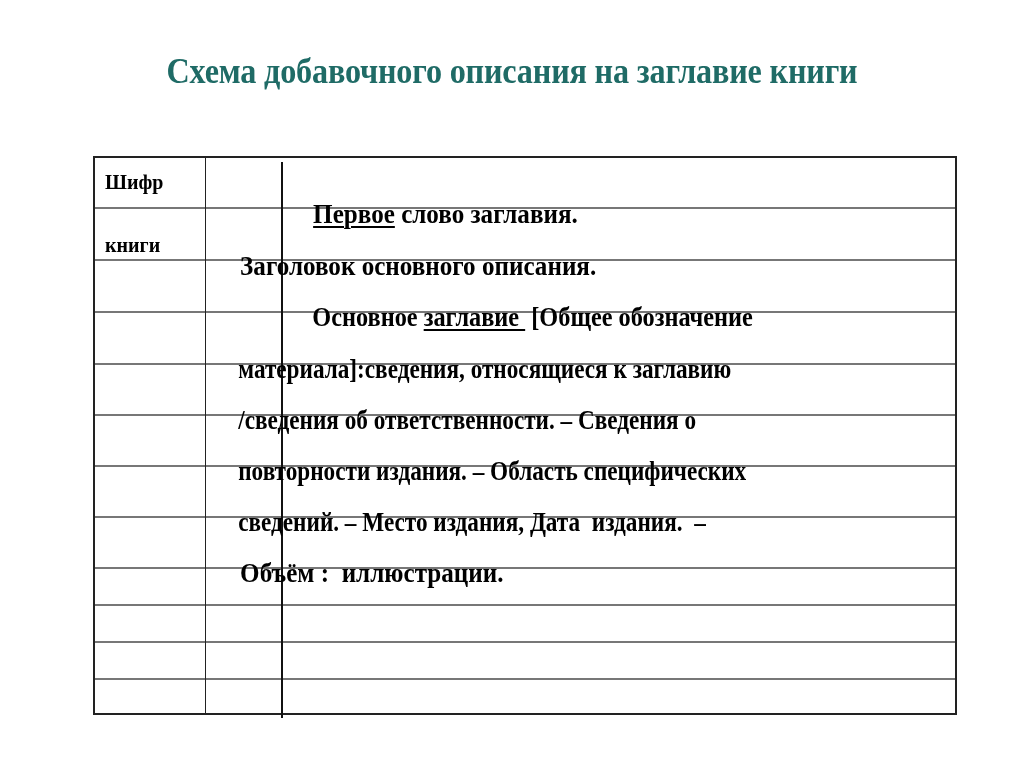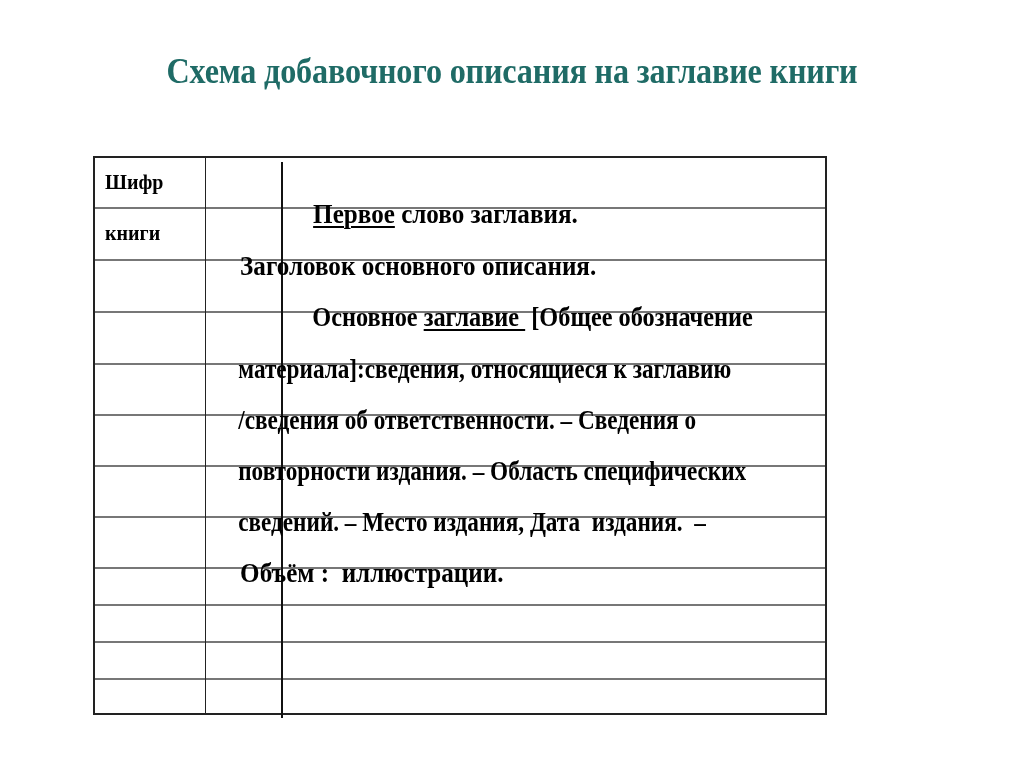--- a/index.html
+++ b/index.html
@@ -25,21 +25,21 @@
       font-weight: bold;
       color: #1f6b66;
       letter-spacing: -0.2px;
       white-space: nowrap;
       transform: scaleX(0.92);
     }
     .card {
       position: absolute;
       left: 93px;
       top: 156px;
-      width: 734px;
+      width: 864px;
       height: 559px;
       border: 2px solid #222;
       box-sizing: border-box;
     }
     .hline {
       position: absolute;
       left: 0;
       right: 0;
       height: 0;
       border-top: 2px solid #777;
@@ -84,21 +84,21 @@
   <div class="hline" style="top:358px"></div>
   <div class="hline" style="top:409px"></div>
   <div class="hline" style="top:446px"></div>
   <div class="hline" style="top:483px"></div>
   <div class="hline" style="top:520px"></div>
 
   <div class="vline col1"></div>
   <div class="vline col2"></div>
 
   <div class="cell-label" style="top:13px">Шифр</div>
-  <div class="cell-label" style="top:64px">книги</div>
+  <div class="cell-label" style="top:76px">книги</div>
 
   <div class="line" style="left:193px; top:10px; transform:scaleX(0.93)">
     <span class="u">Первое</span><span> слово заглавия.</span>
   </div>
   <div class="line" style="left:120px; top:62px; transform:scaleX(0.93)">
     <span>Заголовок основного описания.</span>
   </div>
   <div class="line" style="left:193px; top:113px; transform:scaleX(0.9)">
     <span>Основное </span><span class="u">заглавие </span><span> [Общее обозначение</span>
   </div>

